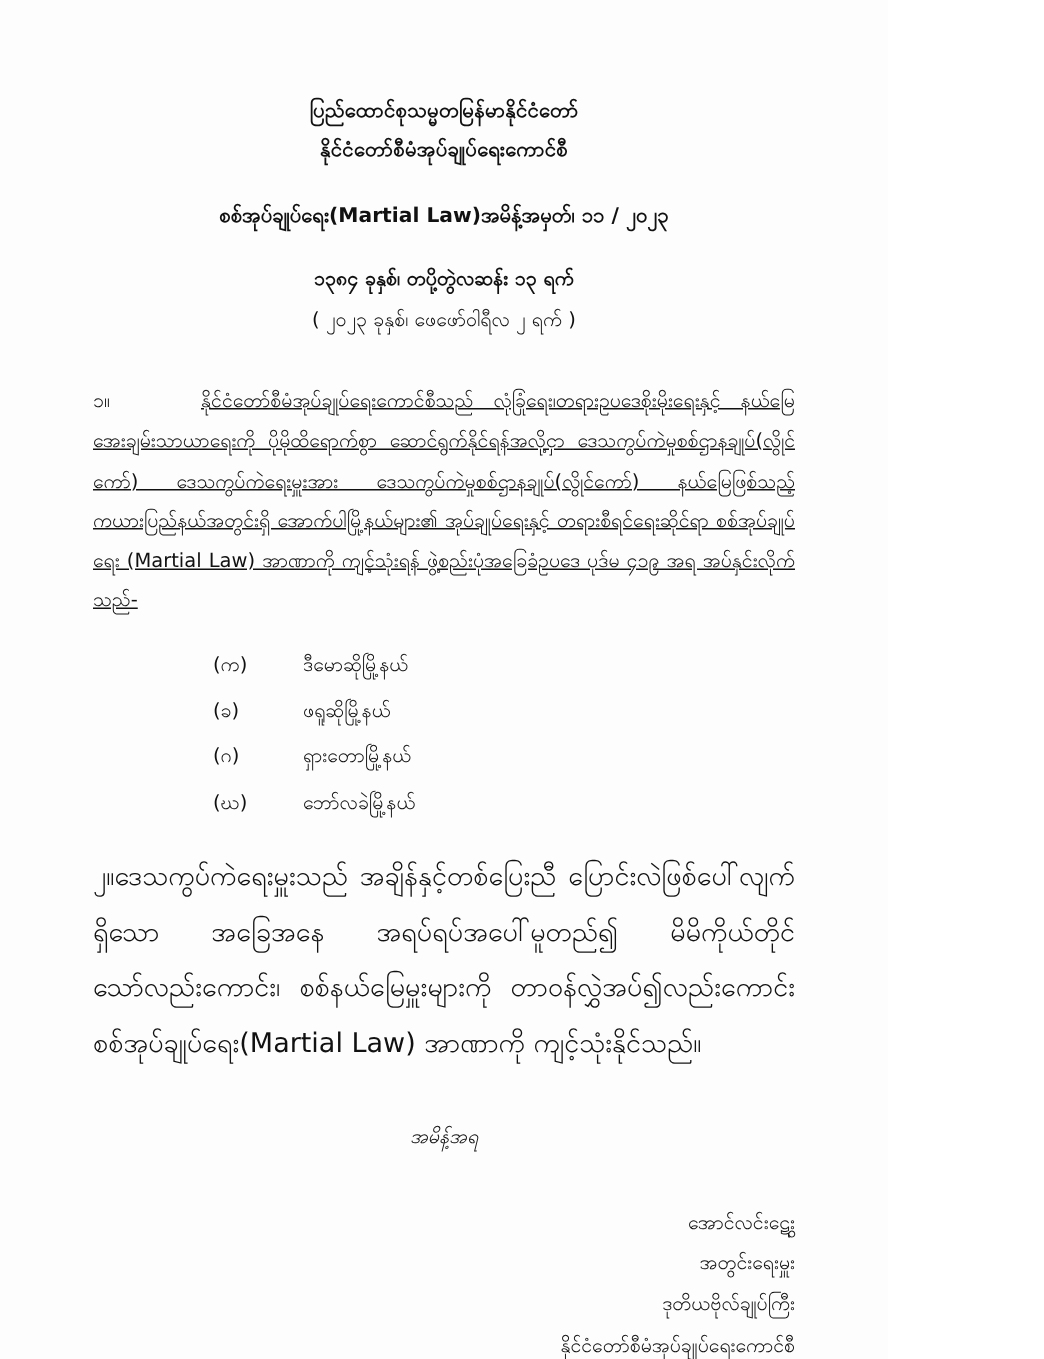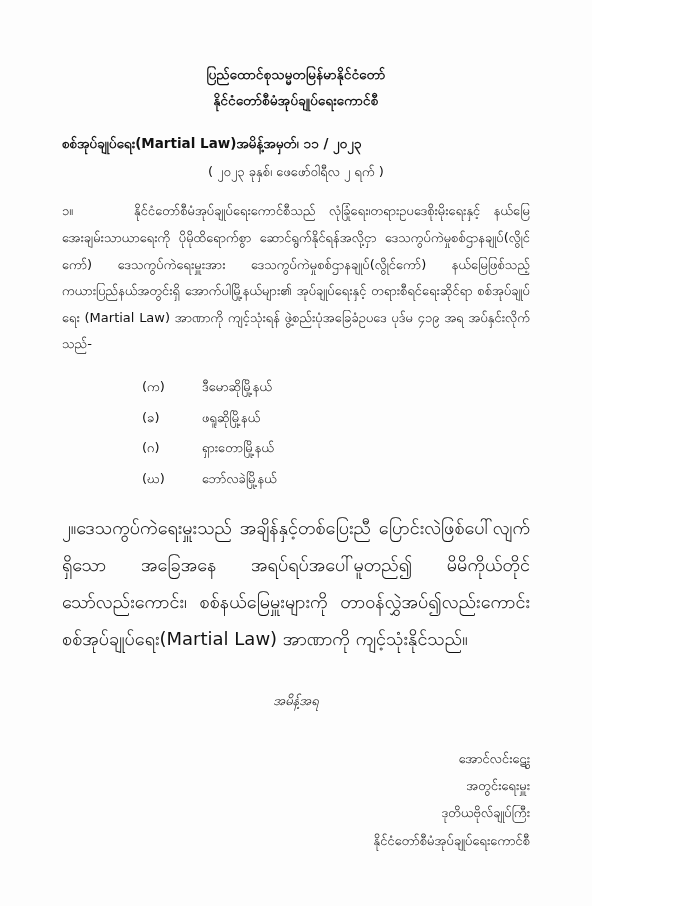--- a/index.html
+++ b/index.html
@@ -29,43 +29,44 @@
   .header-block {
     text-align: center;
     line-height: 1.9;
   }
   .hdr-line {
     font-size: 13.5px;
     font-weight: bold;
     letter-spacing: 0.2px;
   }
   .order-title {
-    text-align: left;
+    text-align: center;
     font-size: 13.5px;
     font-weight: bold;
     margin-top: 22px;
   }
   .date-line {
     text-align: center;
     font-size: 13px;
     font-weight: bold;
     margin-top: 22px;
   }
   .date-sub {
     text-align: center;
     font-size: 13px;
     font-weight: normal;
     margin-top: 8px;
   }
   .para {
-    margin-top: 16px;
+    margin-top: 32px;
     font-size: 13px;
     line-height: 2.05;
     text-align: justify;
     text-justify: inter-word;
+    text-decoration: underline;
   }
   .para .num {
     display: inline-block;
     width: 26px;
   }
   .para .indent {
     display: inline-block;
     width: 46px;
   }
   .list {
@@ -114,20 +115,21 @@
 <div class="page">
   <div class="content">
 
     <div class="header-block">
       <div class="hdr-line">ပြည်ထောင်စုသမ္မတမြန်မာနိုင်ငံတော်</div>
       <div class="hdr-line">နိုင်ငံတော်စီမံအုပ်ချုပ်ရေးကောင်စီ</div>
     </div>
 
     <div class="order-title">စစ်အုပ်ချုပ်ရေး(Martial Law)အမိန့်အမှတ်၊ ၁၁ / ၂၀၂၃</div>
 
+    <div class="date-line">၁၃၈၄ ခုနှစ်၊ တပို့တွဲလဆန်း  ၁၃  ရက်</div>
     <div class="date-sub">( ၂၀၂၃ ခုနှစ်၊ ဖေဖော်ဝါရီလ ၂ ရက် )</div>
 
     <div class="para">
       <span class="num">၁။</span><span class="indent"></span><span>နိုင်ငံတော်စီမံအုပ်ချုပ်ရေးကောင်စီသည် လုံခြုံရေး၊တရားဥပဒေစိုးမိုးရေးနှင့် နယ်မြေအေးချမ်းသာယာရေးကို ပိုမိုထိရောက်စွာ ဆောင်ရွက်နိုင်ရန်အလို့ငှာ ဒေသကွပ်ကဲမှုစစ်ဌာနချုပ်(လွိုင်ကော်) ဒေသကွပ်ကဲရေးမှူးအား ဒေသကွပ်ကဲမှုစစ်ဌာနချုပ်(လွိုင်ကော်) နယ်မြေဖြစ်သည့် ကယားပြည်နယ်အတွင်းရှိ အောက်ပါမြို့နယ်များ၏ အုပ်ချုပ်ရေးနှင့် တရားစီရင်ရေးဆိုင်ရာ စစ်အုပ်ချုပ်ရေး (Martial Law) အာဏာကို ကျင့်သုံးရန် ဖွဲ့စည်းပုံအခြေခံဥပဒေ ပုဒ်မ ၄၁၉ အရ အပ်နှင်းလိုက်သည်-</span>
     </div>
 
     <div class="list">
       <div class="list-row">
         <span class="list-label">(က)</span>
         <span class="list-text">ဒီမောဆိုမြို့နယ်</span>

